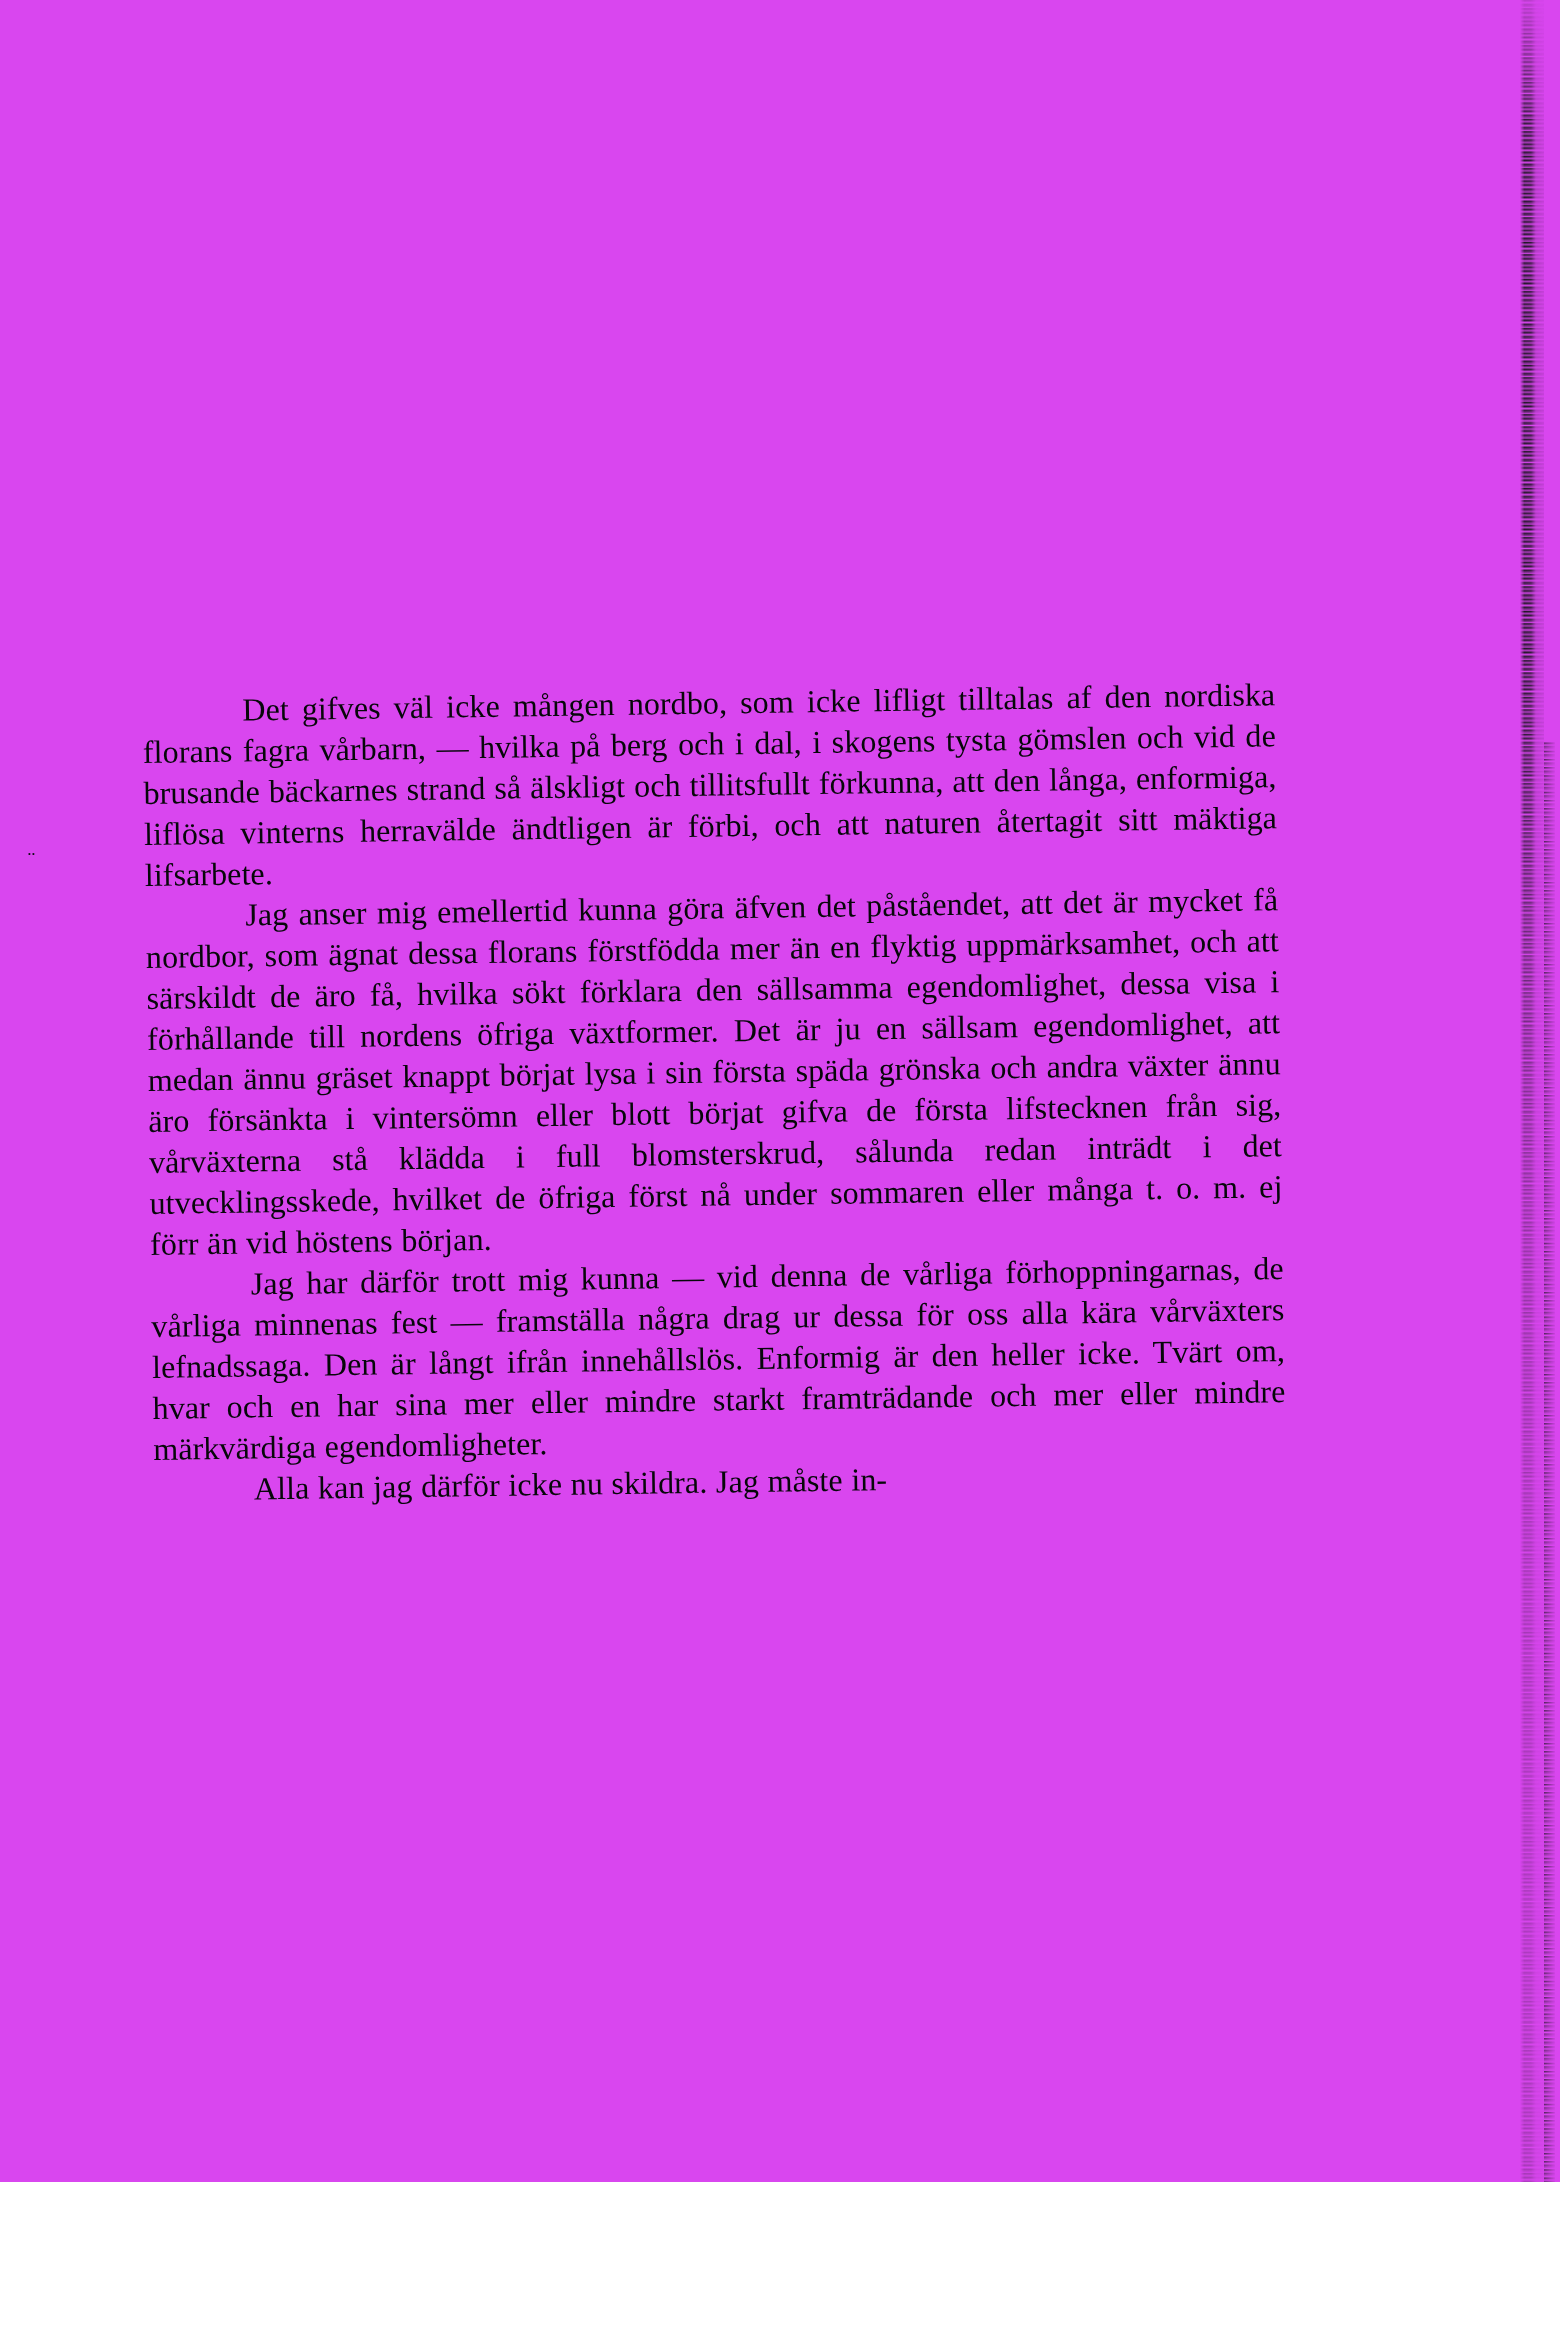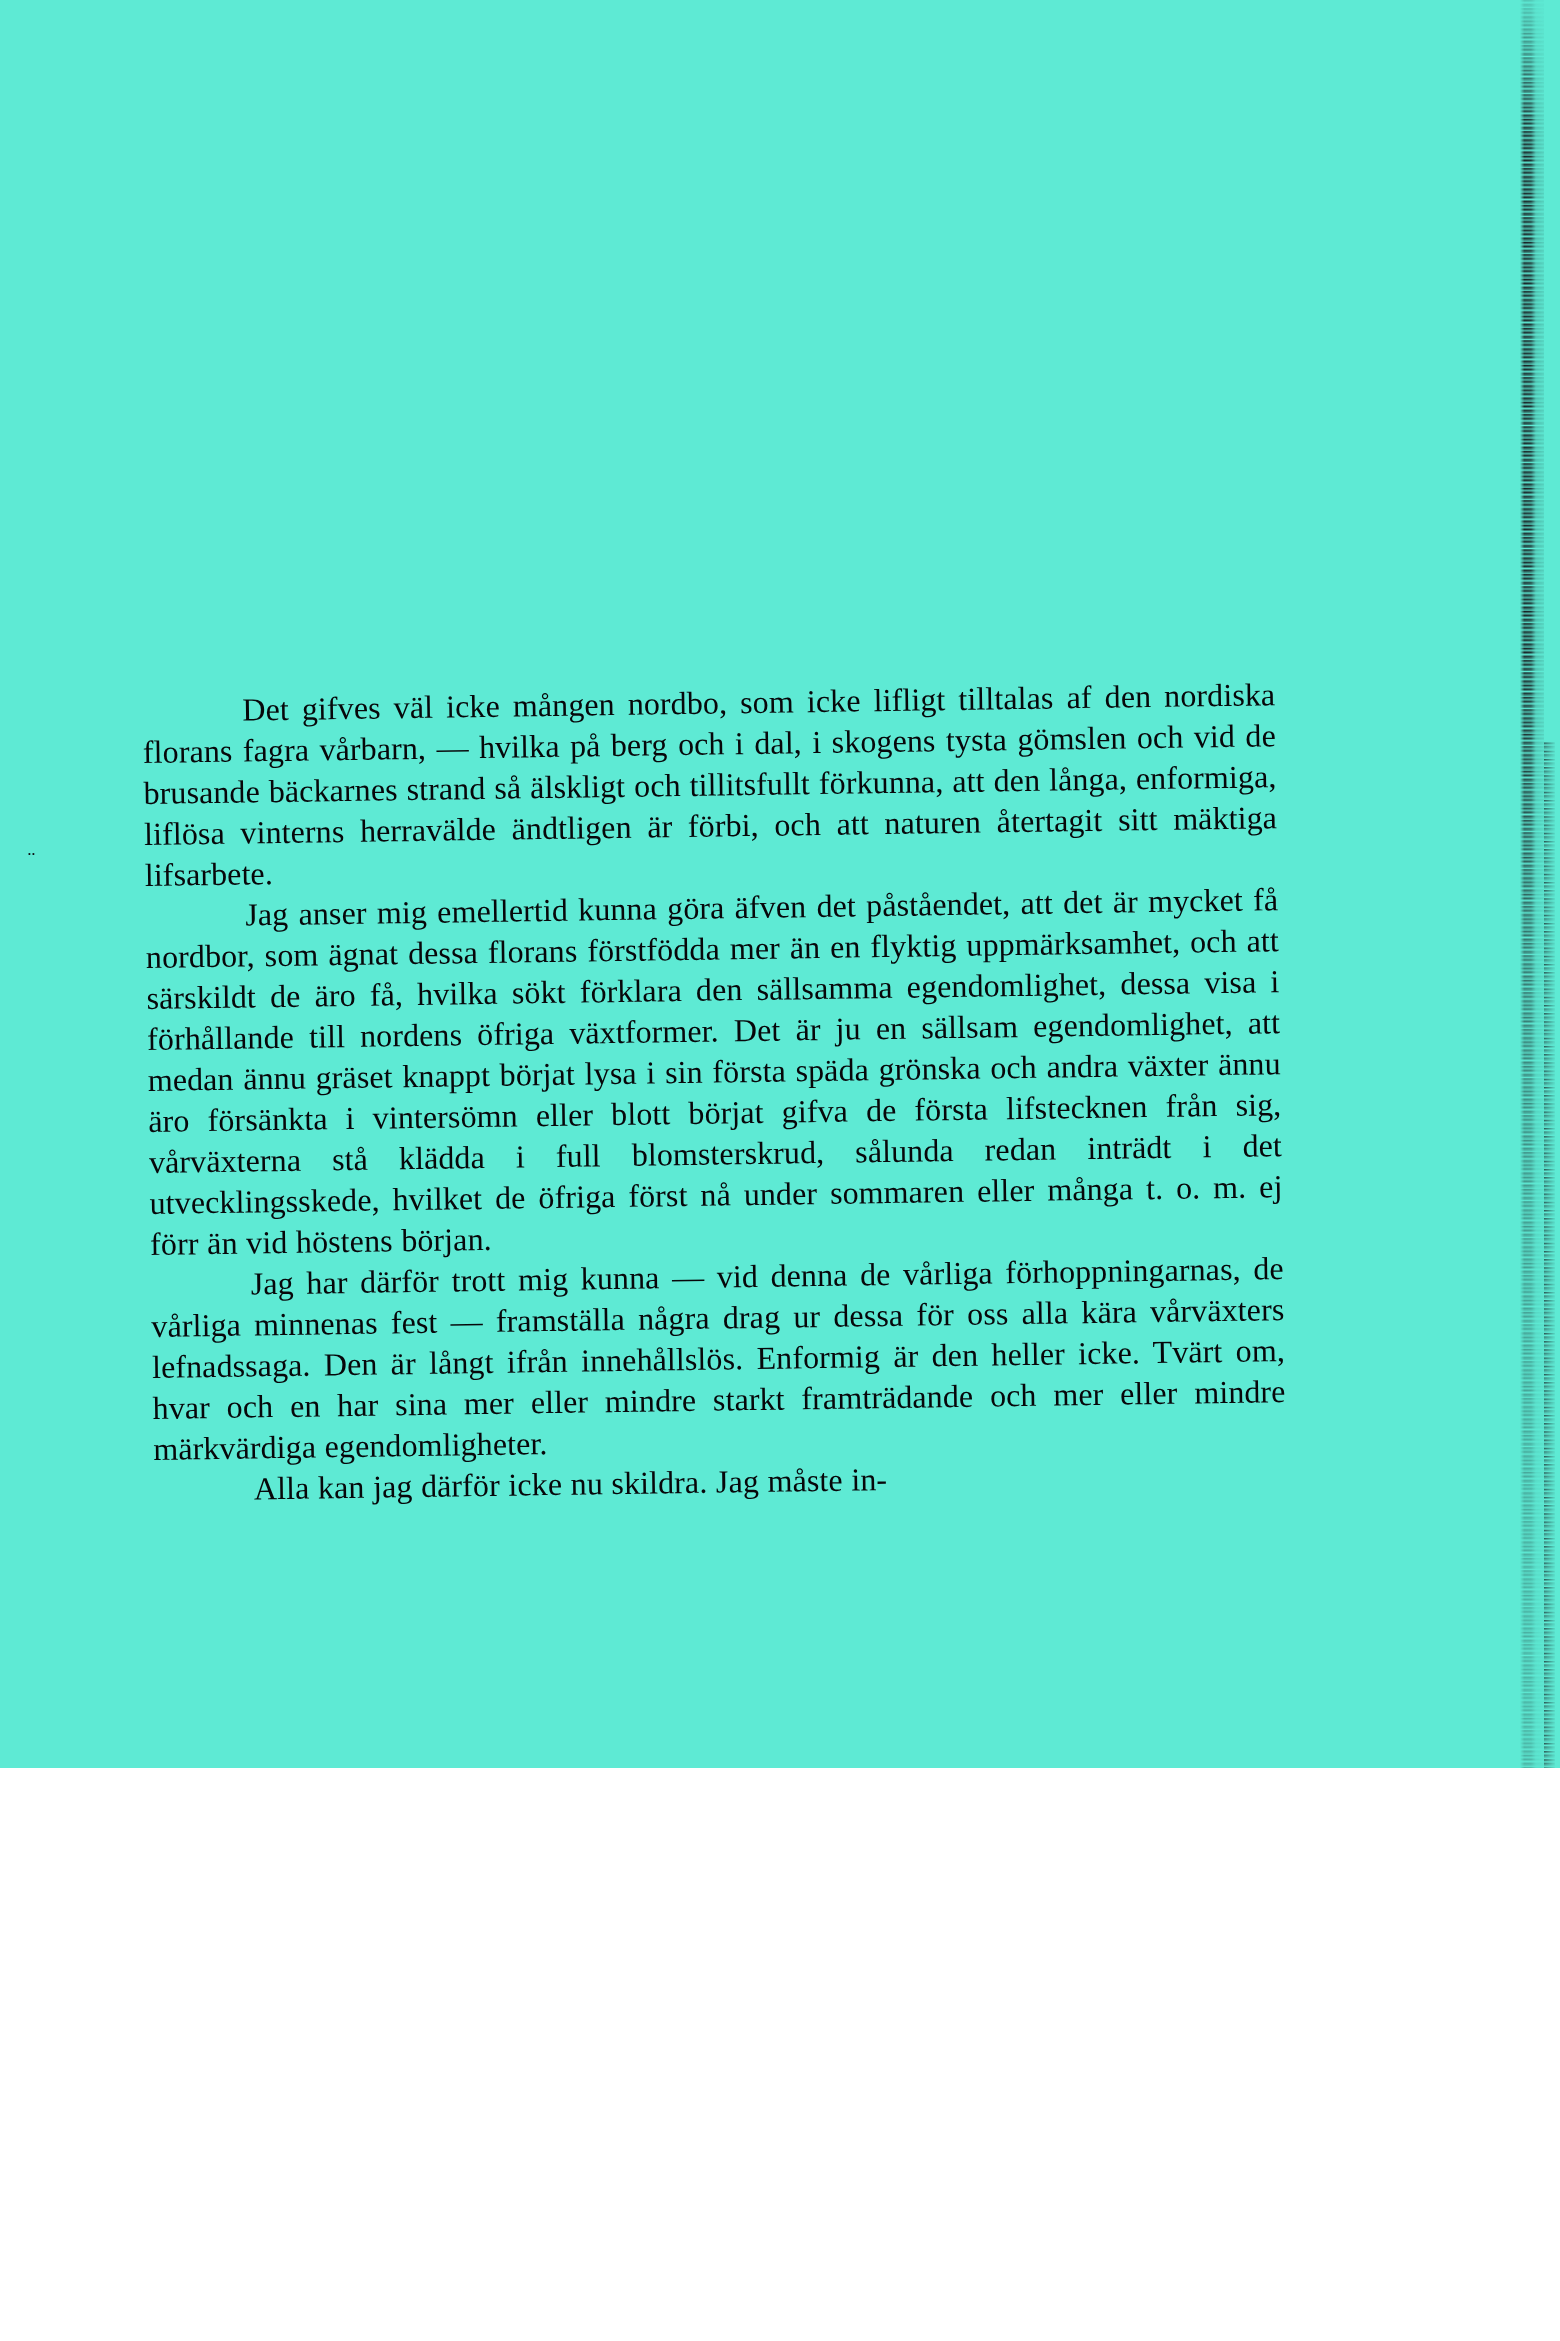--- a/index.html
+++ b/index.html
@@ -3,22 +3,22 @@
 <meta charset="utf-8">
 <style>
   html, body {
     margin: 0;
     padding: 0;
     background: #ffffff;
   }
   #page {
     position: relative;
     width: 1561px;
-    height: 1768px;
-    background: #5eead4;
+    height: 2182px;
+    background: #d946ef;
     overflow: hidden;
     font-family: "Liberation Serif", "DejaVu Serif", serif;
   }
 
   
   #textblock {
     position: absolute;
     left: 142px;
     top: 691px;
     width: 1133px;

